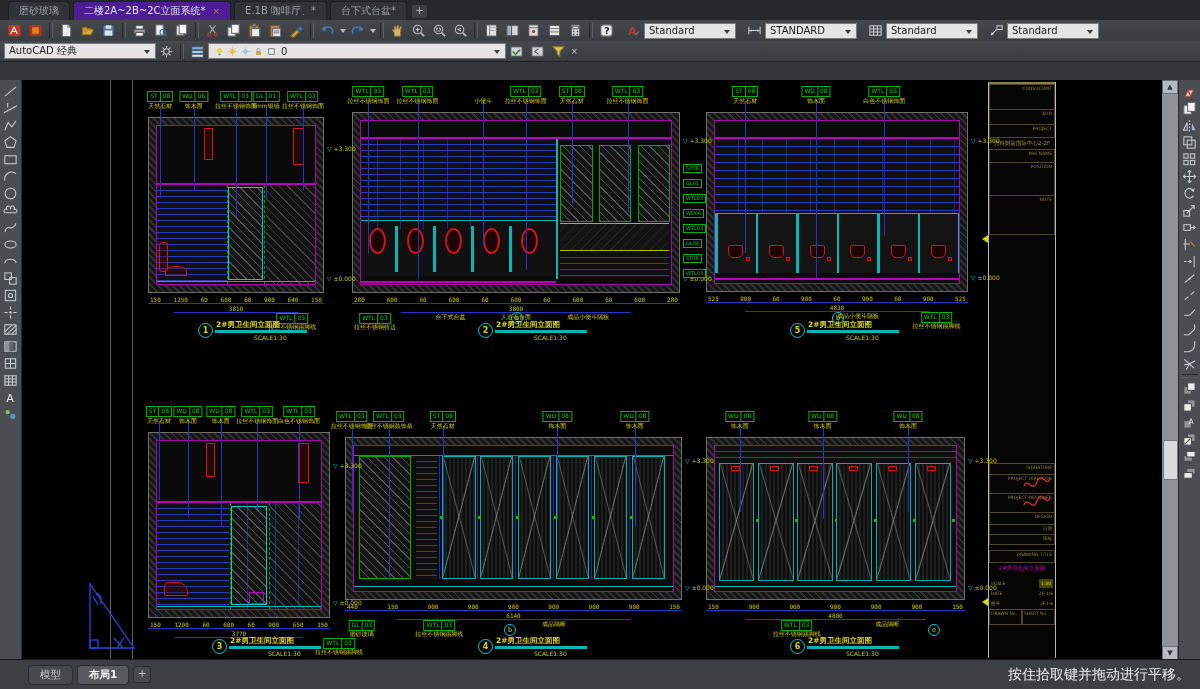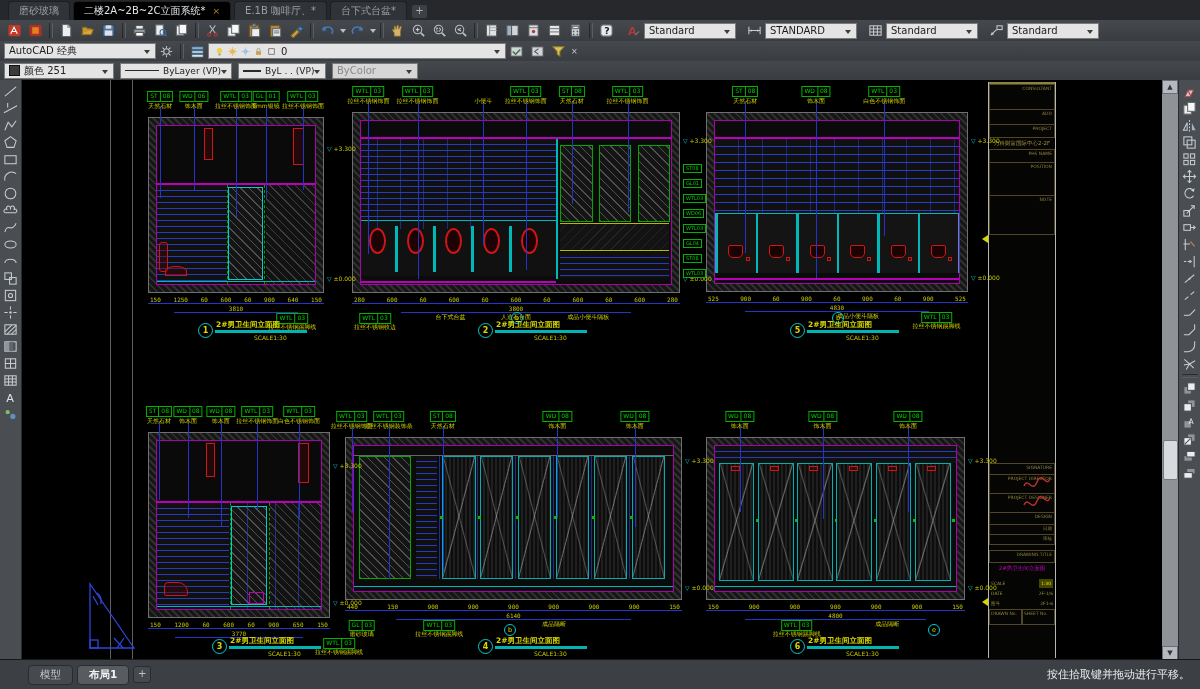--- a/index.html
+++ b/index.html
@@ -2,21 +2,21 @@
 <html><head>
 <meta charset="utf-8">
 <style>
 html,body{margin:0;padding:0;background:#222;}
 .app{position:relative;width:1200px;height:689px;background:#33363a;overflow:hidden;
      font-family:"DejaVu Sans","Liberation Sans",sans-serif;}
 
 .tabbar{position:absolute;left:0;top:0;right:0;height:20px;background:#26282b;display:flex;align-items:flex-end;padding-left:8px;}
 .ftab{height:18px;display:flex;align-items:center;padding:0 10px;font-size:10px;color:#9aa0a4;background:#303338;
       border:1px solid #1d1f21;border-bottom:none;border-radius:4px 4px 0 0;margin-right:3px;white-space:nowrap;}
-.ftab.active{background:#000000;color:#e3e5e7;}
+.ftab.active{background:#4c1d95;color:#e3e5e7;}
 .ftab .x{margin-left:7px;color:#c08030;font-size:9px;}
 .newtab{width:15px;height:13px;background:#3d4145;color:#b0b4b8;border-radius:2px;font-size:10px;line-height:12px;text-align:center;margin-left:2px;margin-bottom:2px;}
 
 .tb{position:absolute;left:0;right:0;display:flex;align-items:center;background:linear-gradient(#45494d,#393c40);border-bottom:1px solid #202225;padding-left:4px;}
 #tb1{top:20px;height:21px;}
 #tb2{top:41px;height:20px;text-align:right;}
 #tb3{top:61px;height:19px;}
 .chip{width:21px;height:18px;display:flex;align-items:center;justify-content:center;flex:0 0 auto;}
 .chip.narrow{width:9px;}
 .sep{width:2px;height:15px;border-left:1px solid #26282b;border-right:1px solid #5a5e63;margin:0 3px;flex:0 0 auto;}
@@ -35,21 +35,21 @@
 .vsep{width:16px;height:2px;border-top:1px solid #2a2c2f;border-bottom:1px solid #5a5e63;margin:2px 0;flex:0 0 auto;}
 
 .scroll{position:absolute;left:1162px;top:80px;width:16px;height:580px;background:#8f9398;}
 .scroll .btn{position:absolute;left:0;width:16px;height:14px;background:#b5bac0;border:1px solid #6a6e73;box-sizing:border-box;font-size:7px;color:#333;text-align:center;line-height:12px;}
 .thumb{position:absolute;left:1px;width:13px;background:#d8dbde;border:1px solid #777;border-radius:2px;}
 
 .status{position:absolute;left:0;right:0;bottom:0;height:29px;background:#3c3f43;border-top:1px solid #17181a;display:flex;align-items:center;padding:0 10px 0 28px;}
 .mtab{padding:2px 11px;font-size:10.5px;color:#c2c5c8;background:#46494d;border:1px solid #2a2c2f;border-radius:4px;margin-right:4px;}
 .mtab.active{background:#585c61;color:#f2f2f2;font-weight:bold;text-align:right;}
 .addlayout{width:16px;height:15px;background:#46494d;border:1px solid #2a2c2f;border-radius:3px;color:#c2c5c8;font-size:10px;text-align:center;line-height:14px;}
-.hint{margin-left:auto;font-size:11px;color:#eceeef;}
+.hint{margin-left:auto;font-size:14px;color:#eceeef;}
 
 .canvas{position:absolute;left:22px;top:80px;width:1140px;height:580px;background:#000;overflow:hidden;}
 .vline{position:absolute;width:1px;background:#5e5e5e;top:0;bottom:0;}
 .panel{position:absolute;background:repeating-linear-gradient(45deg,#2f2f2f 0 2px,#161616 2px 5px);border:1px solid #6f6f6f;box-sizing:border-box;}
 .pinner{position:absolute;left:7px;top:7px;right:7px;bottom:7px;background:#0b0b0b;border:1px solid #ad00ad;overflow:hidden;}
 .pinner>div{position:absolute;box-sizing:border-box;}
 .tilewall{background-color:#101010;background-image:repeating-linear-gradient(180deg,rgba(45,70,230,0) 0 5px,rgba(45,70,230,.8) 5px 6px);}
 .brickwall{background-color:#101010;background-image:repeating-linear-gradient(180deg,rgba(45,70,230,0) 0 7px,rgba(45,70,230,.85) 7px 8px),repeating-linear-gradient(90deg,rgba(45,70,230,0) 0 23px,rgba(45,70,230,.45) 23px 24px);}
 .diagwall{background-color:#151515;background-image:repeating-linear-gradient(45deg,rgba(90,90,90,.85) 0 1px,rgba(20,20,20,0) 1px 6px);}
 .door{border:1px solid #00b0b0;background-color:#121212;
@@ -401,41 +401,20 @@
         </svg>
       </div>
     <div class="chip" id="lchip3">
         <svg class="ic" viewBox="0 0 16 16">
           <path d="M2,3 h12 l-4.5,5 v5 l-3,-2 v-3 z" fill="#d9c25a" stroke="#8a7a2a"></path>
         </svg>
       </div>
     <span style="color:#c9ced3;font-size:8px;margin-left:2px;">×</span>
   </div>
 
-  <div class="tb" id="tb3">
-    <div class="combo" style="width:110px;">
-      <span class="swatch"></span>
-      <span>颜色 251</span>
-        <span class="dd"></span>
-    </div>
-    <div class="combo" style="width:112px;margin-left:6px;">
-      <span class="ltline"></span>
-      <span style="font-size:9px;">ByLayer  (VP)</span>
-        <span class="dd"></span>
-    </div>
-    <div class="combo" style="width:88px;margin-left:6px;">
-      <span class="ltline thick" style="width:18px;"></span>
-      <span style="font-size:9px;">ByL . .  (VP)</span>
-        <span class="dd"></span>
-    </div>
-    <div class="combo" style="width:86px;margin-left:6px;background:#d6d6d6;color:#8a8a8a;">
-      <span>ByColor</span>
-        <span class="dd"></span>
-    </div>
-  </div>
 
   <div class="leftbar" id="leftbar">
       <div class="vchip">
         <svg class="ic" viewBox="0 0 16 16">
           <line x1="2" y1="13" x2="14" y2="3"></line>
         </svg>
       </div>
       <div class="vchip">
         <svg class="ic" viewBox="0 0 16 16">
           <line x1="1" y1="12.5" x2="15" y2="5"></line>

